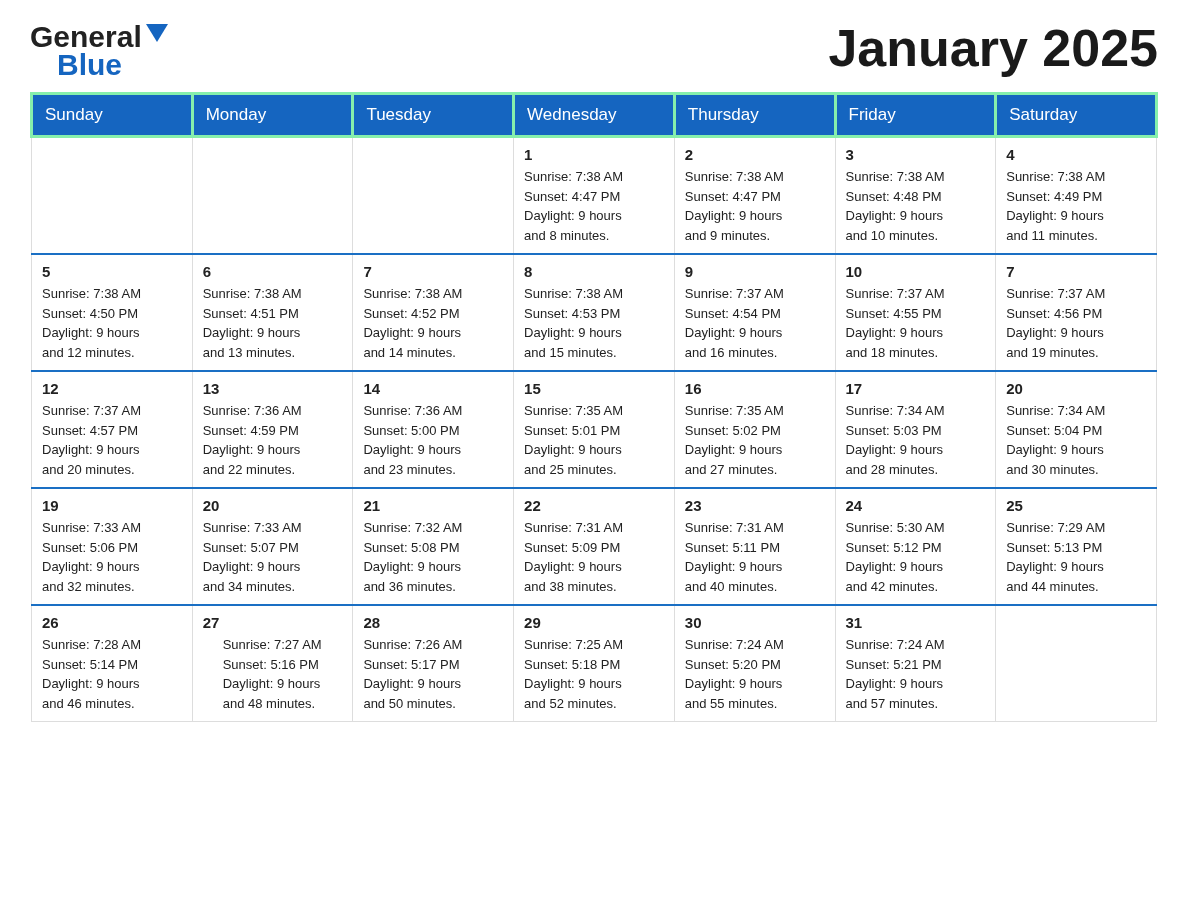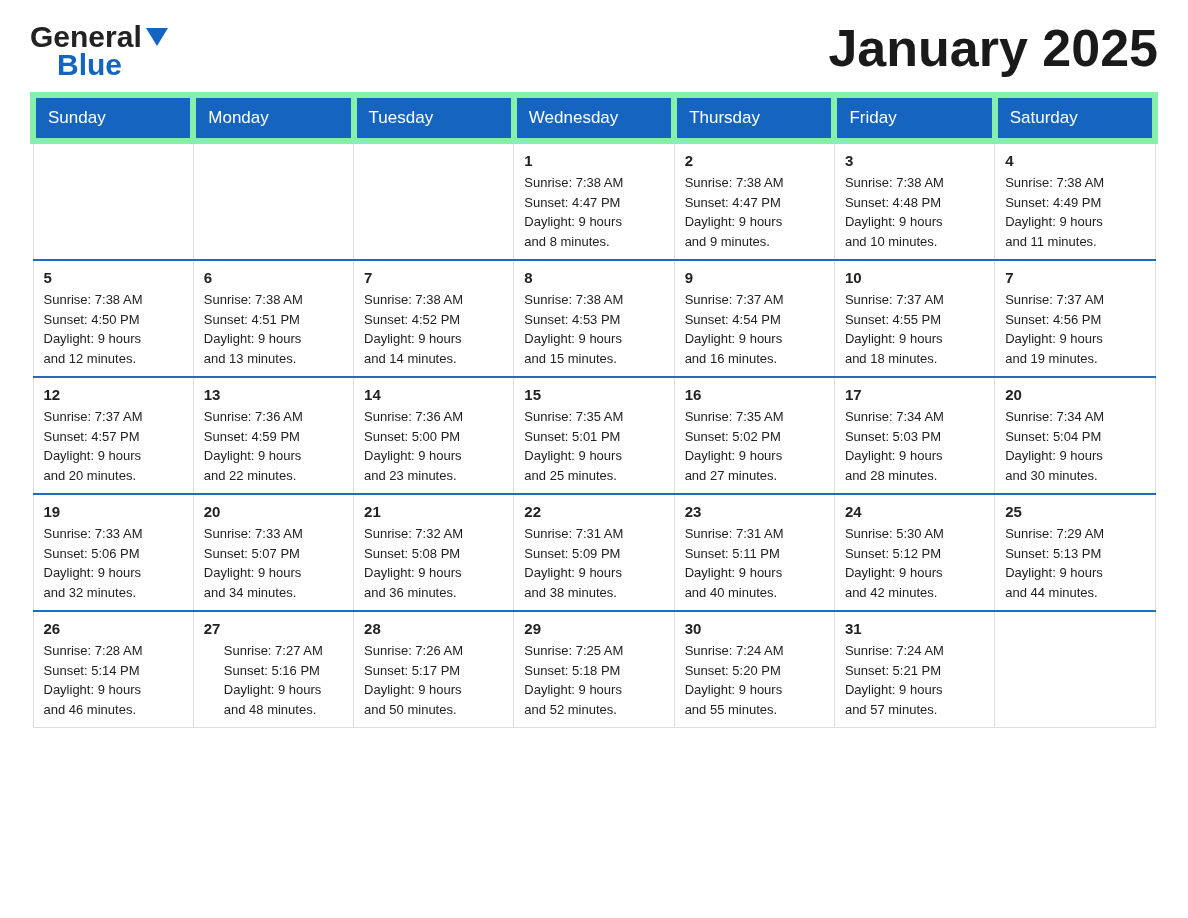--- a/index.html
+++ b/index.html
@@ -16,21 +16,20 @@
       align-items: flex-start;
       margin-bottom: 10px;
     }
     .logo {
       display: flex;
       flex-direction: column;
       align-items: flex-start;
     }
     .logo-line {
       display: flex;
-      align-items: center;
     }
     .title-block {
       text-align: right;
     }
     .month-title {
       font-size: 52px;
       font-weight: bold;
       color: #1a1a1a;
       line-height: 1.1;
     }
@@ -46,21 +45,21 @@
     }
     .calendar thead tr {
       background-color: #1565c0;
       color: #fff;
     }
     .calendar thead th {
       padding: 10px 12px;
       text-align: left;
       font-size: 17px;
       font-weight: normal;
-      border: 6px solid #86efac;
+      border: 3px solid #86efac;
     }
     .calendar tbody tr {
       border-top: 2px solid #1a6fc4;
     }
     .calendar tbody td {
       vertical-align: top;
       padding: 8px 10px;
       border-left: 1px solid #ddd;
       border-right: 1px solid #ddd;
       border-bottom: 1px solid #ddd;

